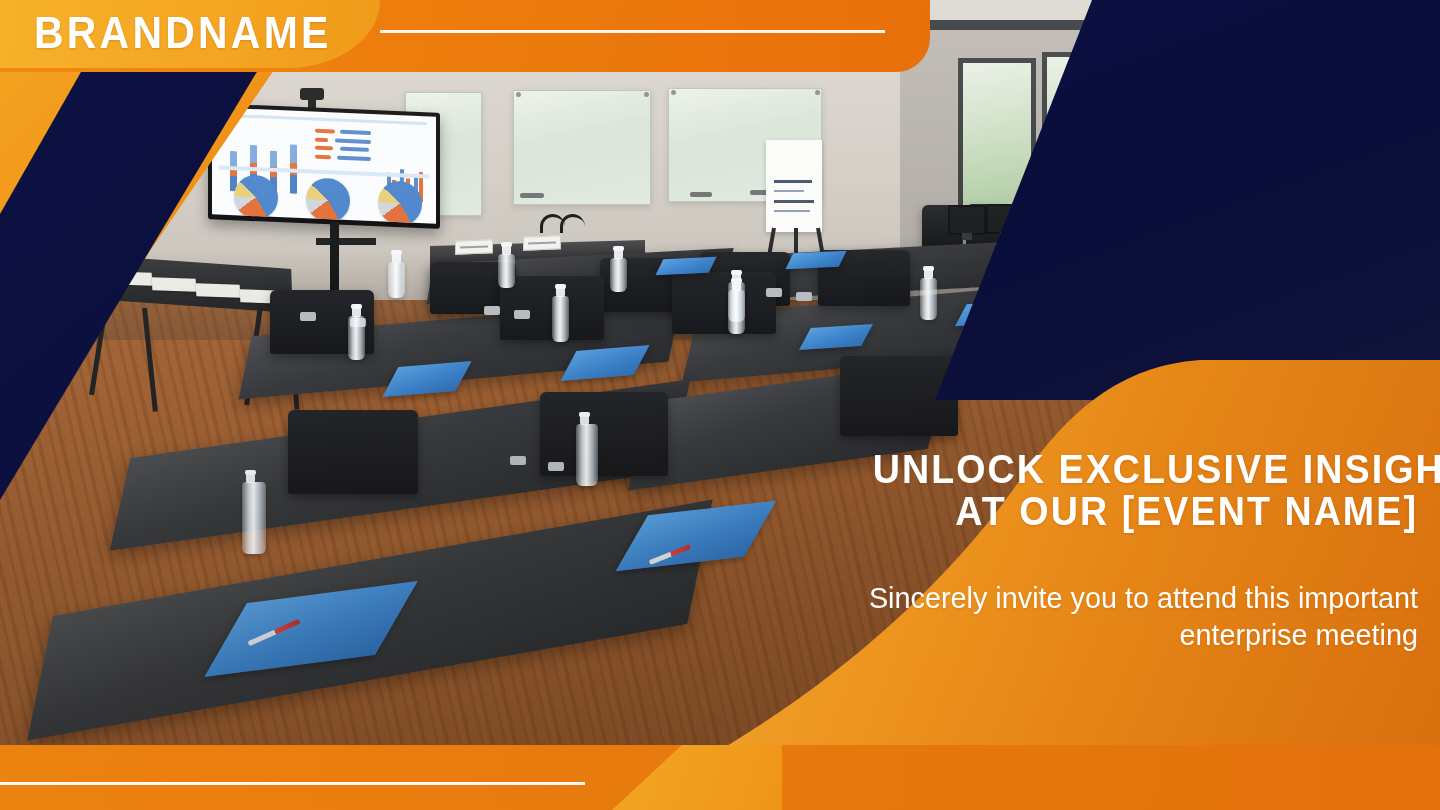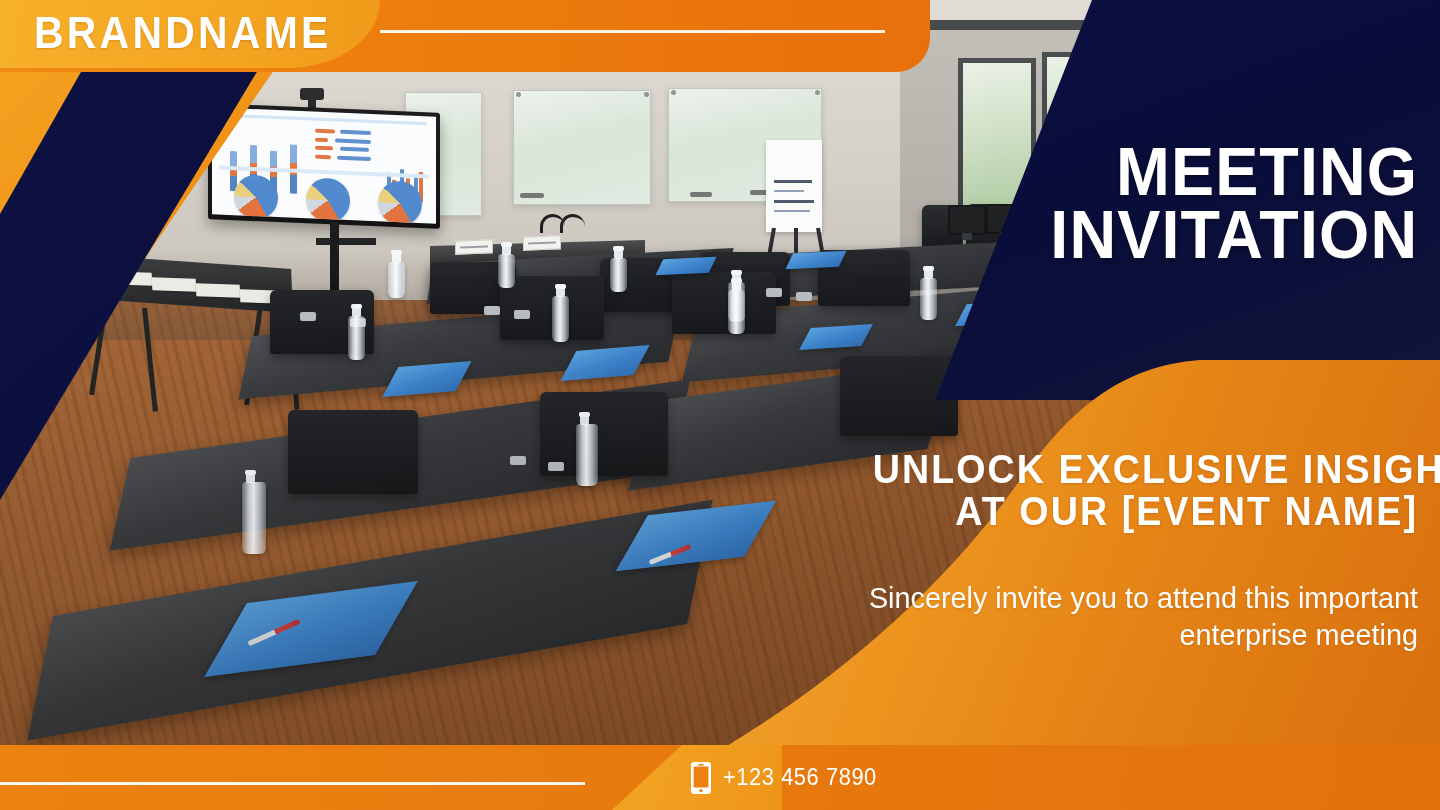--- a/index.html
+++ b/index.html
@@ -516,48 +516,33 @@
   <div class="shape left-orange"></div>
   <div class="shape left-navy"></div>
 
   <div class="shape top-bar"></div>
   <div class="top-bar-line"></div>
 
   <div class="shape brand-banner"></div>
   <div class="brand-text">BRANDNAME</div>
 
   <div class="shape right-navy"></div>
-  <div class="title-block">
-    <div class="title-line">MEETING</div>
-    <div class="title-line">INVITATION</div>
-  </div>
 
   <div class="shape right-orange">
     <div class="right-orange-sheen"></div>
   </div>
 
   <div class="headline">
     <div class="headline-line">UNLOCK EXCLUSIVE INSIGHTS</div>
     <div class="headline-line">AT OUR  [EVENT NAME]</div>
   </div>
 
   <div class="subtext">Sincerely invite you to attend this important enterprise meeting</div>
 
   <div class="shape bottom-bar"></div>
   <div class="shape bottom-left-amber"></div>
   <div class="bottom-bar-line"></div>
 
   <div class="contact-row">
 
-    <div class="contact-item">
-      <span>
-        <svg class="icon-svg" width="22" height="34" viewBox="0 0 22 34">
-          <rect x="1" y="1" width="20" height="32" rx="3" fill="#ffffff"></rect>
-          <rect x="3.6" y="5.6" width="14.8" height="21" rx="1" fill="#EC8210"></rect>
-          <rect x="8" y="3" width="6" height="1.4" rx="0.7" fill="#EC8210"></rect>
-          <circle cx="11" cy="29.6" r="1.7" fill="#EC8210"></circle>
-        </svg>
-      </span>
-      <span class="contact-text">+123 456 7890</span>
-    </div>
   </div>
 
 </div>
 
 </body></html>

